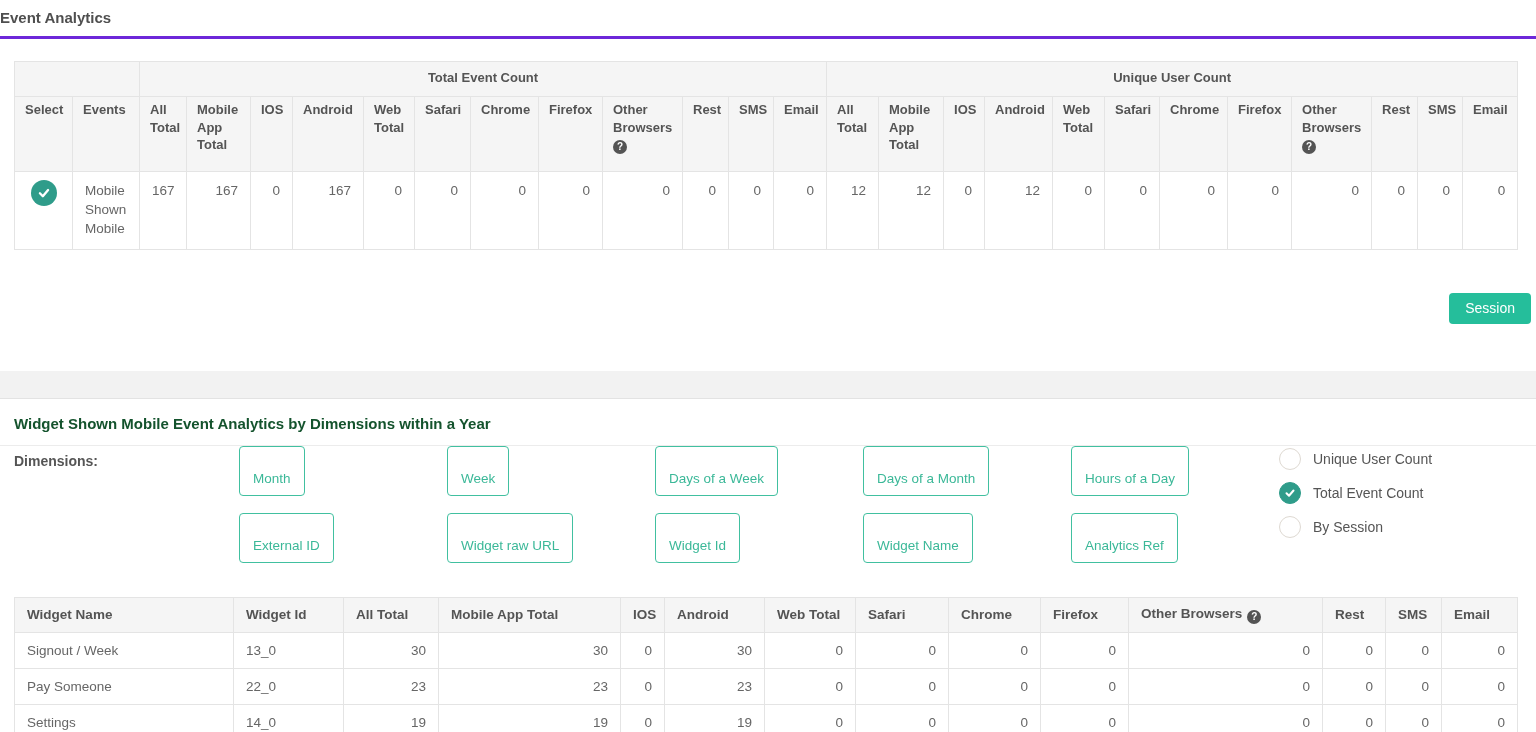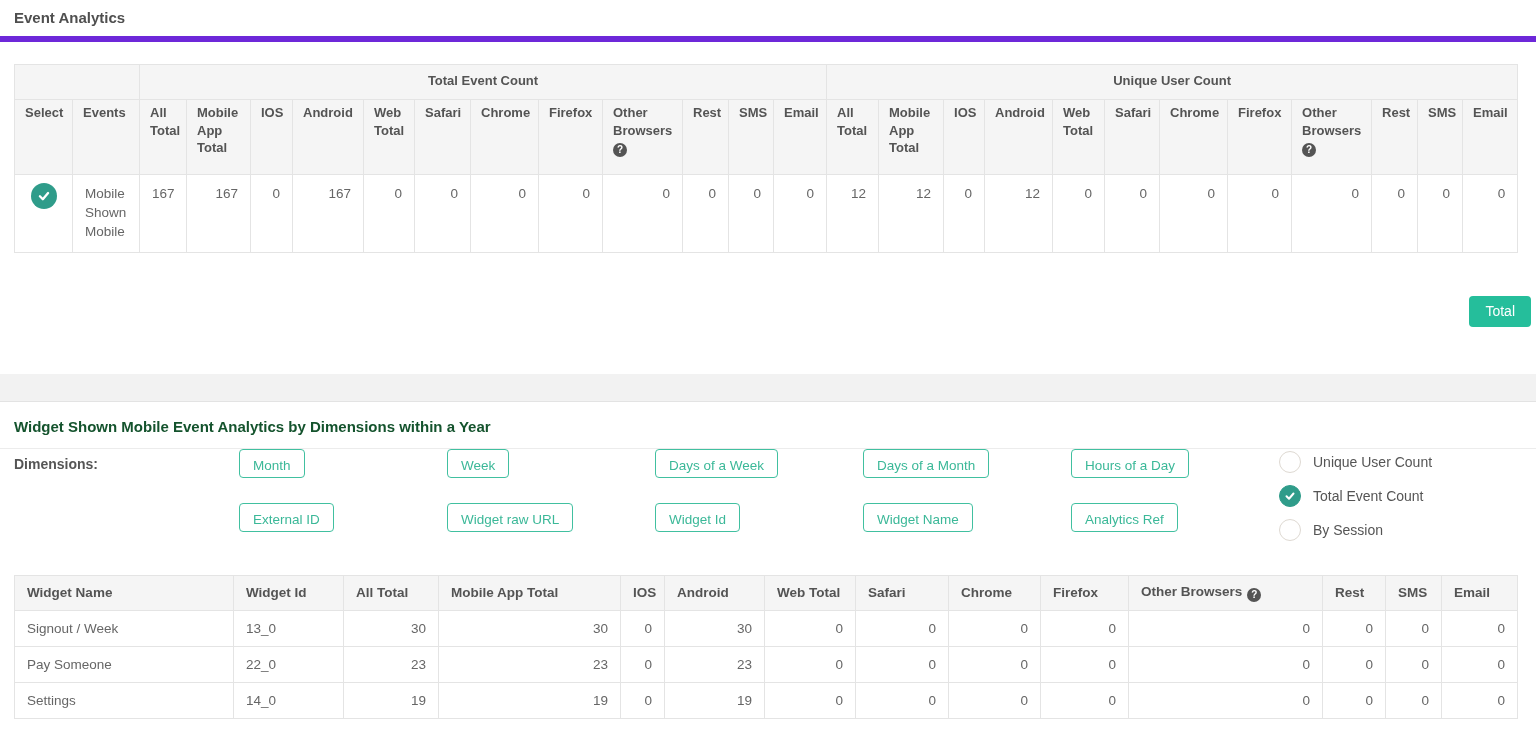--- a/index.html
+++ b/index.html
@@ -7,21 +7,21 @@
     --export:#25be9b;
     --dim:#41c0a0;
     --border:#e4e4e4;
     --headbg:#f5f5f5;
     --text:#666666;
     --headtext:#545454;
   }
   *{box-sizing:border-box;margin:0;padding:0;}
   html,body{width:1536px;height:732px;overflow:hidden;background:#fff;
     font-family:"Liberation Sans","DejaVu Sans",sans-serif;color:var(--text);}
-  .page-header{padding:9px 14px 10px 14px;border-bottom:6px solid #6d28d9;}
+  .page-header{padding:9px 14px 10px 0;border-bottom:3px solid #6d28d9;}
   .page-header h1{font-size:15px;font-weight:bold;color:#4f4f4f;}
   .panel-body{padding:0 0 0 14px;}
   
   table{border-collapse:collapse;table-layout:fixed;background:#fff;}
   .summary-table{width:1503px;margin-top:22px;font-size:13px;}
   .summary-table th,.summary-table td{border:1px solid var(--border);vertical-align:top;}
   .summary-table th{background:var(--headbg);color:var(--headtext);font-weight:bold;text-align:left;padding:4px 10px;}
   .summary-table th.group{text-align:center;height:35px;padding:8px 10px;}
   .summary-table th.corner{height:35px;}
   .summary-table th.colh{height:75px;line-height:1.35;}
@@ -42,21 +42,21 @@
     font-size:14px;font-family:inherit;padding:7px 16px;height:31px;cursor:pointer;}
   
   .band{height:28px;background:#f2f2f2;border-bottom:1px solid #e3e3e3;margin-top:47px;}
   
   .section-header{padding:16px 14px 13px 14px;border-bottom:1px solid #ececec;}
   .section-header h2{font-size:15px;font-weight:bold;color:#14532d;}
   .dims{display:flex;padding-left:14px;}
   .dim-label{width:225px;font-weight:bold;color:#555;font-size:14px;padding-top:7px;}
   .dim-grid{display:grid;grid-template-columns:repeat(5,208px);row-gap:17px;width:1040px;}
   .dim-btn{justify-self:start;background:#fff;border:1px solid var(--dim);color:#3bb898;
-    border-radius:4px;font-size:13.5px;font-family:inherit;padding:8px 13px;height:29px;cursor:pointer;white-space:nowrap;}
+    border-radius:4px;font-size:13.5px;font-family:inherit;padding:24px 13px;height:29px;cursor:pointer;white-space:nowrap;}
   .radios{display:flex;flex-direction:column;gap:12px;padding-top:2px;}
   .radio-row{display:flex;align-items:center;gap:12px;cursor:pointer;}
   .radio-circle{width:22px;height:22px;border-radius:50%;border:1px solid #ded9d2;background:#fff;
     display:inline-flex;align-items:center;justify-content:center;flex:0 0 auto;}
   .radio-circle.checked{background:var(--accent);border-color:var(--accent);}
   .radio-circle svg{width:12px;height:12px;display:block;}
   .radio-label{font-size:14px;color:#555;}
   
   .detail-table{width:1503px;margin-top:34px;font-size:13.5px;}
   .detail-table th,.detail-table td{border:1px solid var(--border);}
@@ -166,21 +166,21 @@
           <td class="num">0</td>
           <td class="num">0</td>
           <td class="num">0</td>
           <td class="num">0</td>
           <td class="num">0</td>
           <td class="num">0</td>
         </tr>
       </tbody>
   </table>
   <div class="export-row">
-    <button class="export-btn">Total</button>
+    <button class="export-btn">Session</button>
   </div>
 </div>
 
 <div class="band"></div>
 
 <div class="section-header">
   <h2>Widget Shown Mobile Event Analytics by Dimensions within a Year</h2>
 </div>
 
 <div class="dims">

